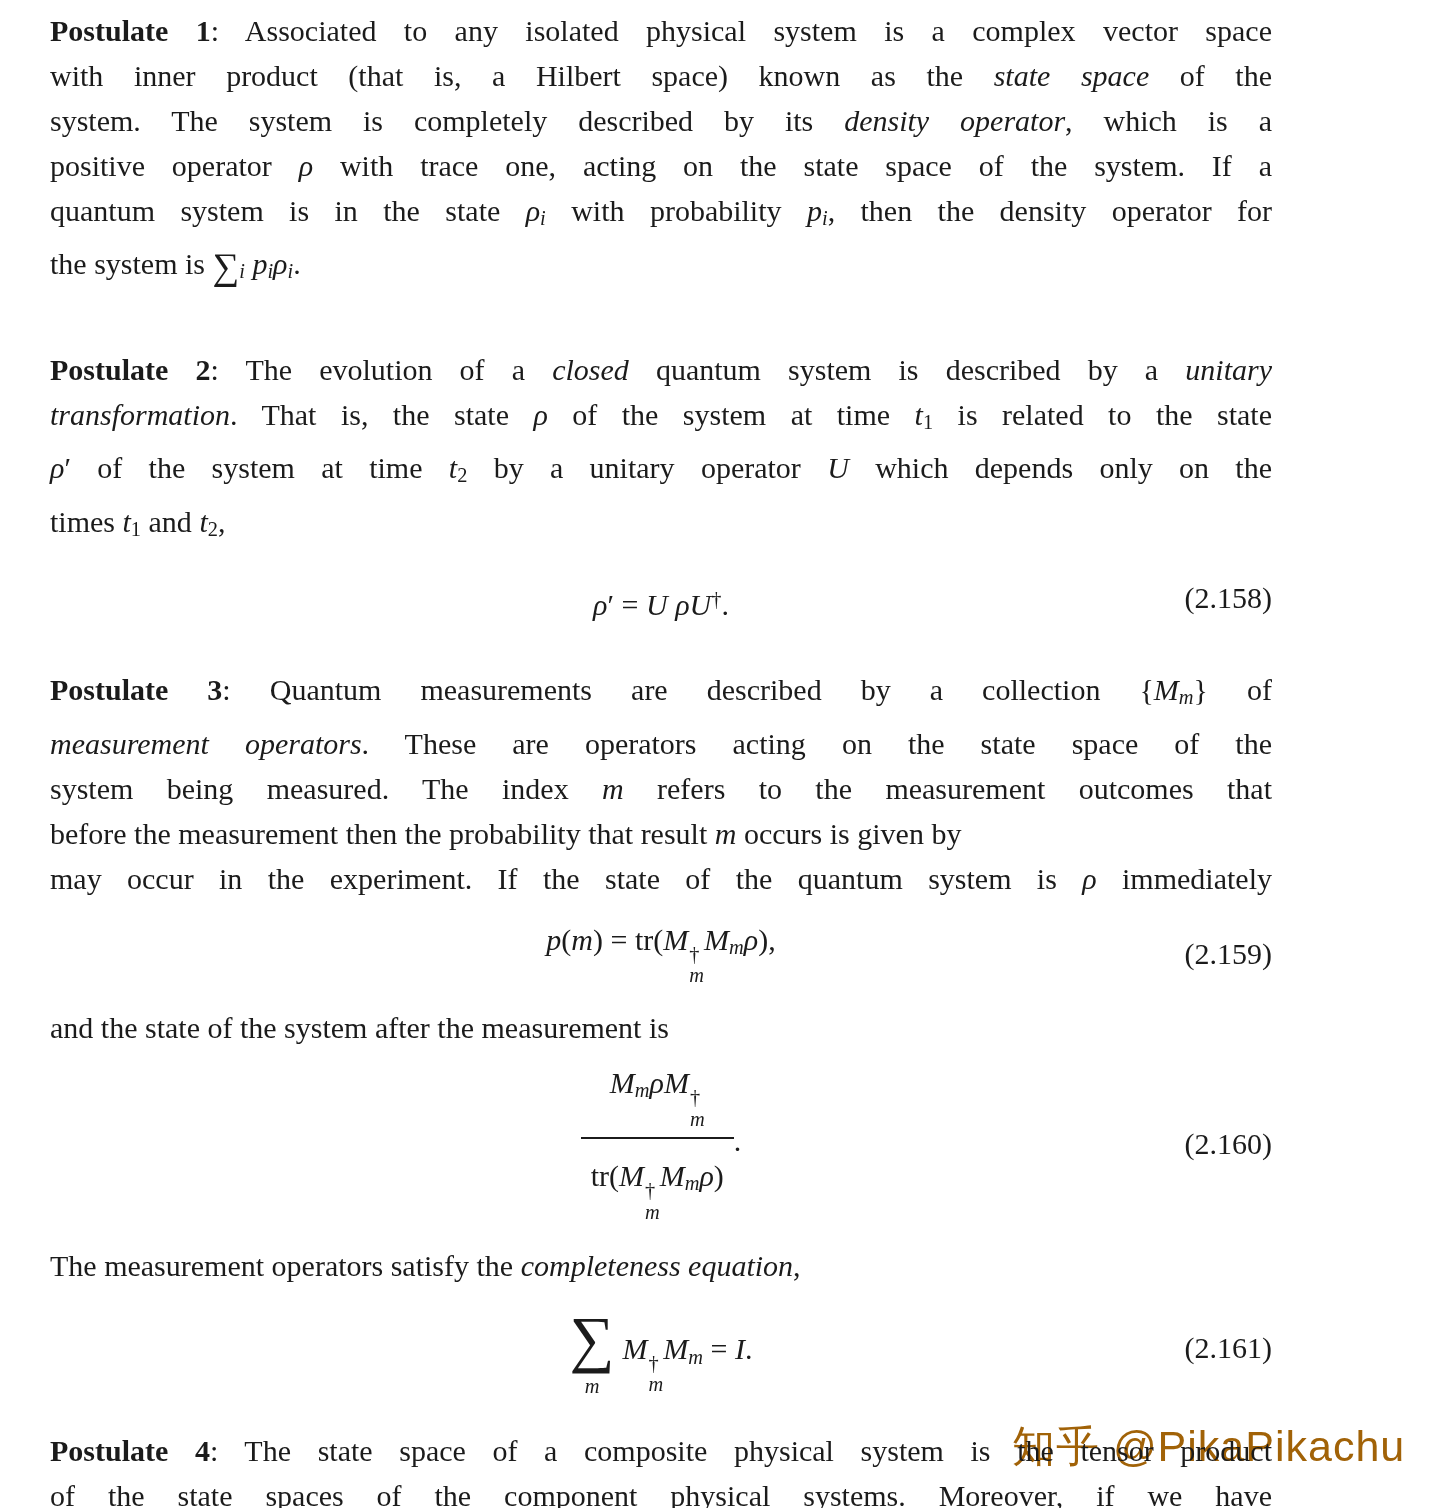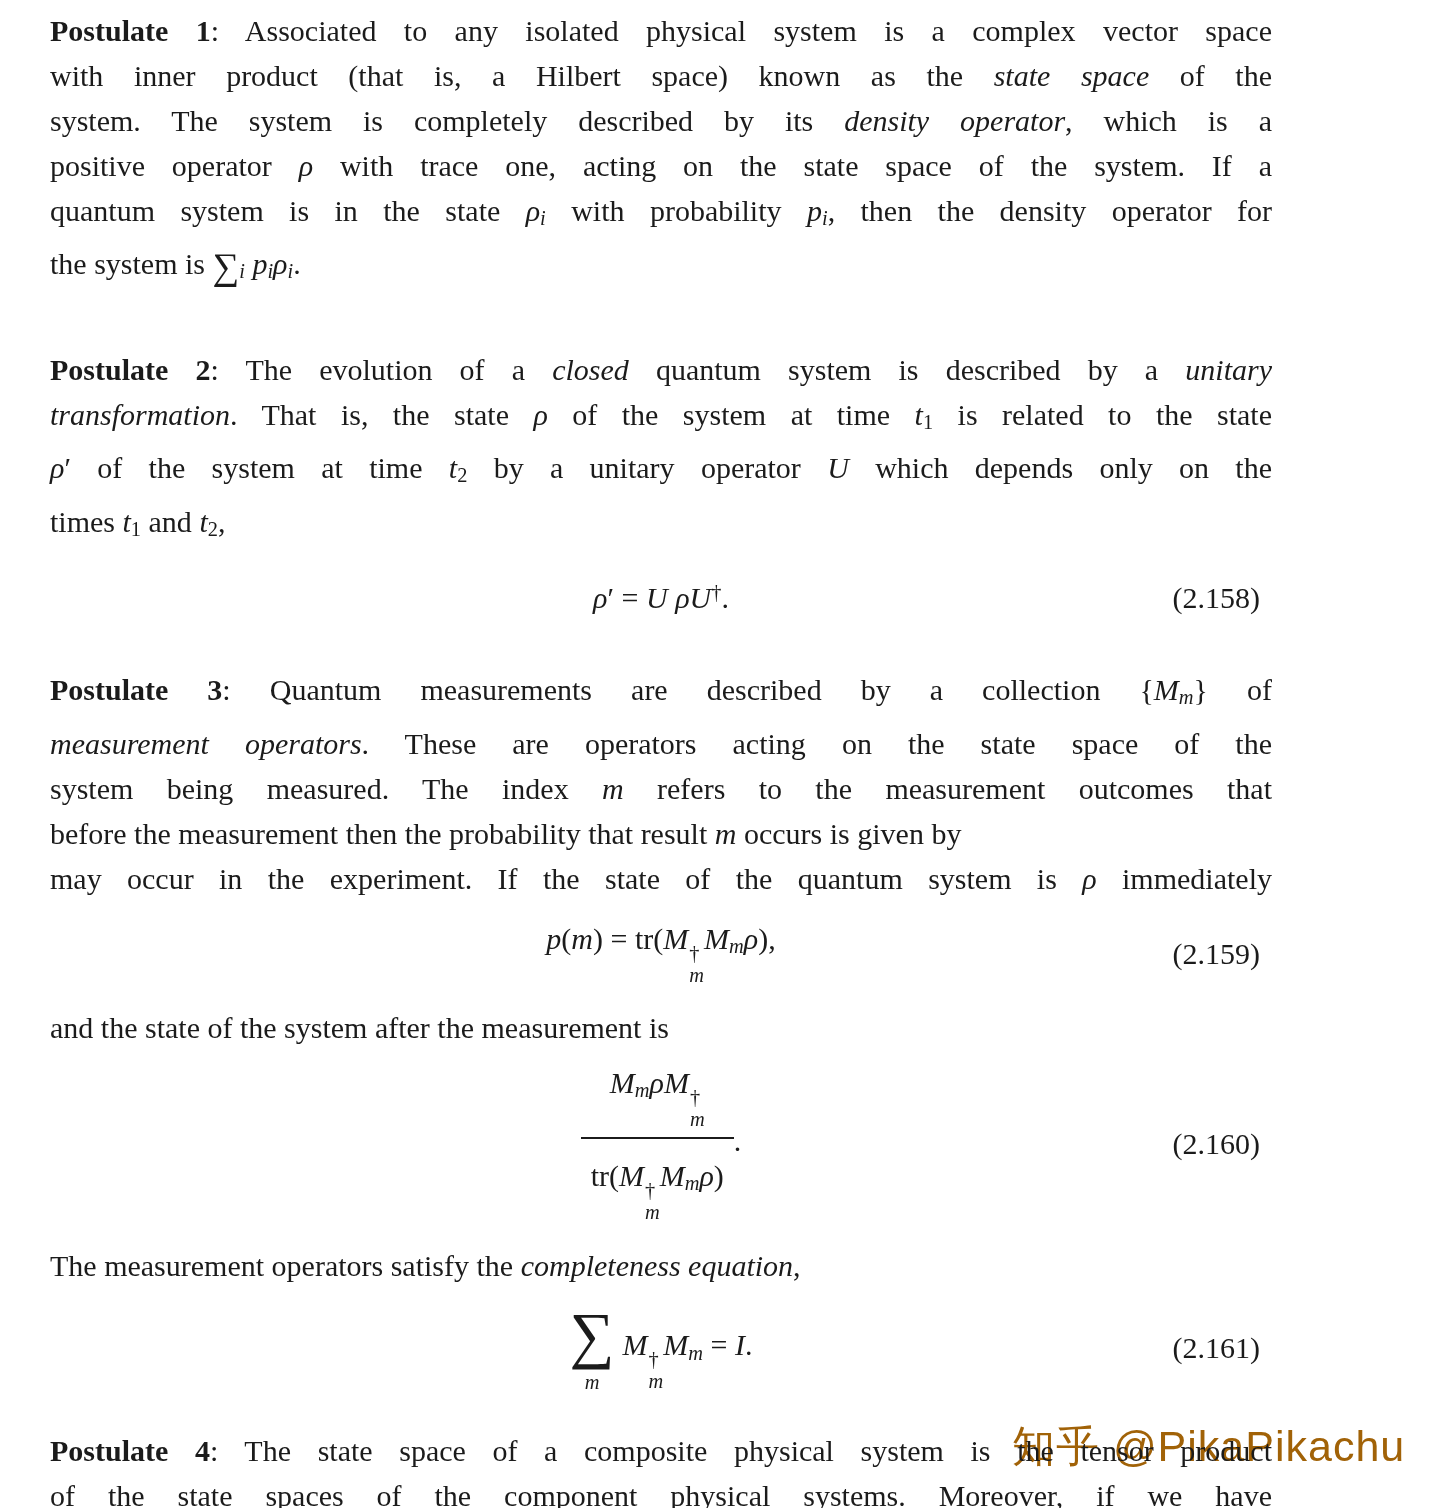--- a/index.html
+++ b/index.html
@@ -41,27 +41,27 @@
     line-height: 1.05;
     font-size: 0.68em;
     margin-left: 1px;
   }
   .ss-wrap .sp { font-style: normal; }
   .ss-wrap .sb { font-style: italic; }
   
   .eq {
     position: relative;
     display: flex;
-    align-items: center;
+    align-items: flex-end;
     justify-content: center;
   }
   .eq-body { display: inline-block; white-space: nowrap; }
   .eq-tag {
     position: absolute;
-    right: 12px;
+    right: 0;
     top: 50%;
     transform: translateY(-50%);
   }
   .frac {
     display: inline-flex;
     flex-direction: column;
     align-items: center;
     vertical-align: middle;
     text-align: center;
   }

